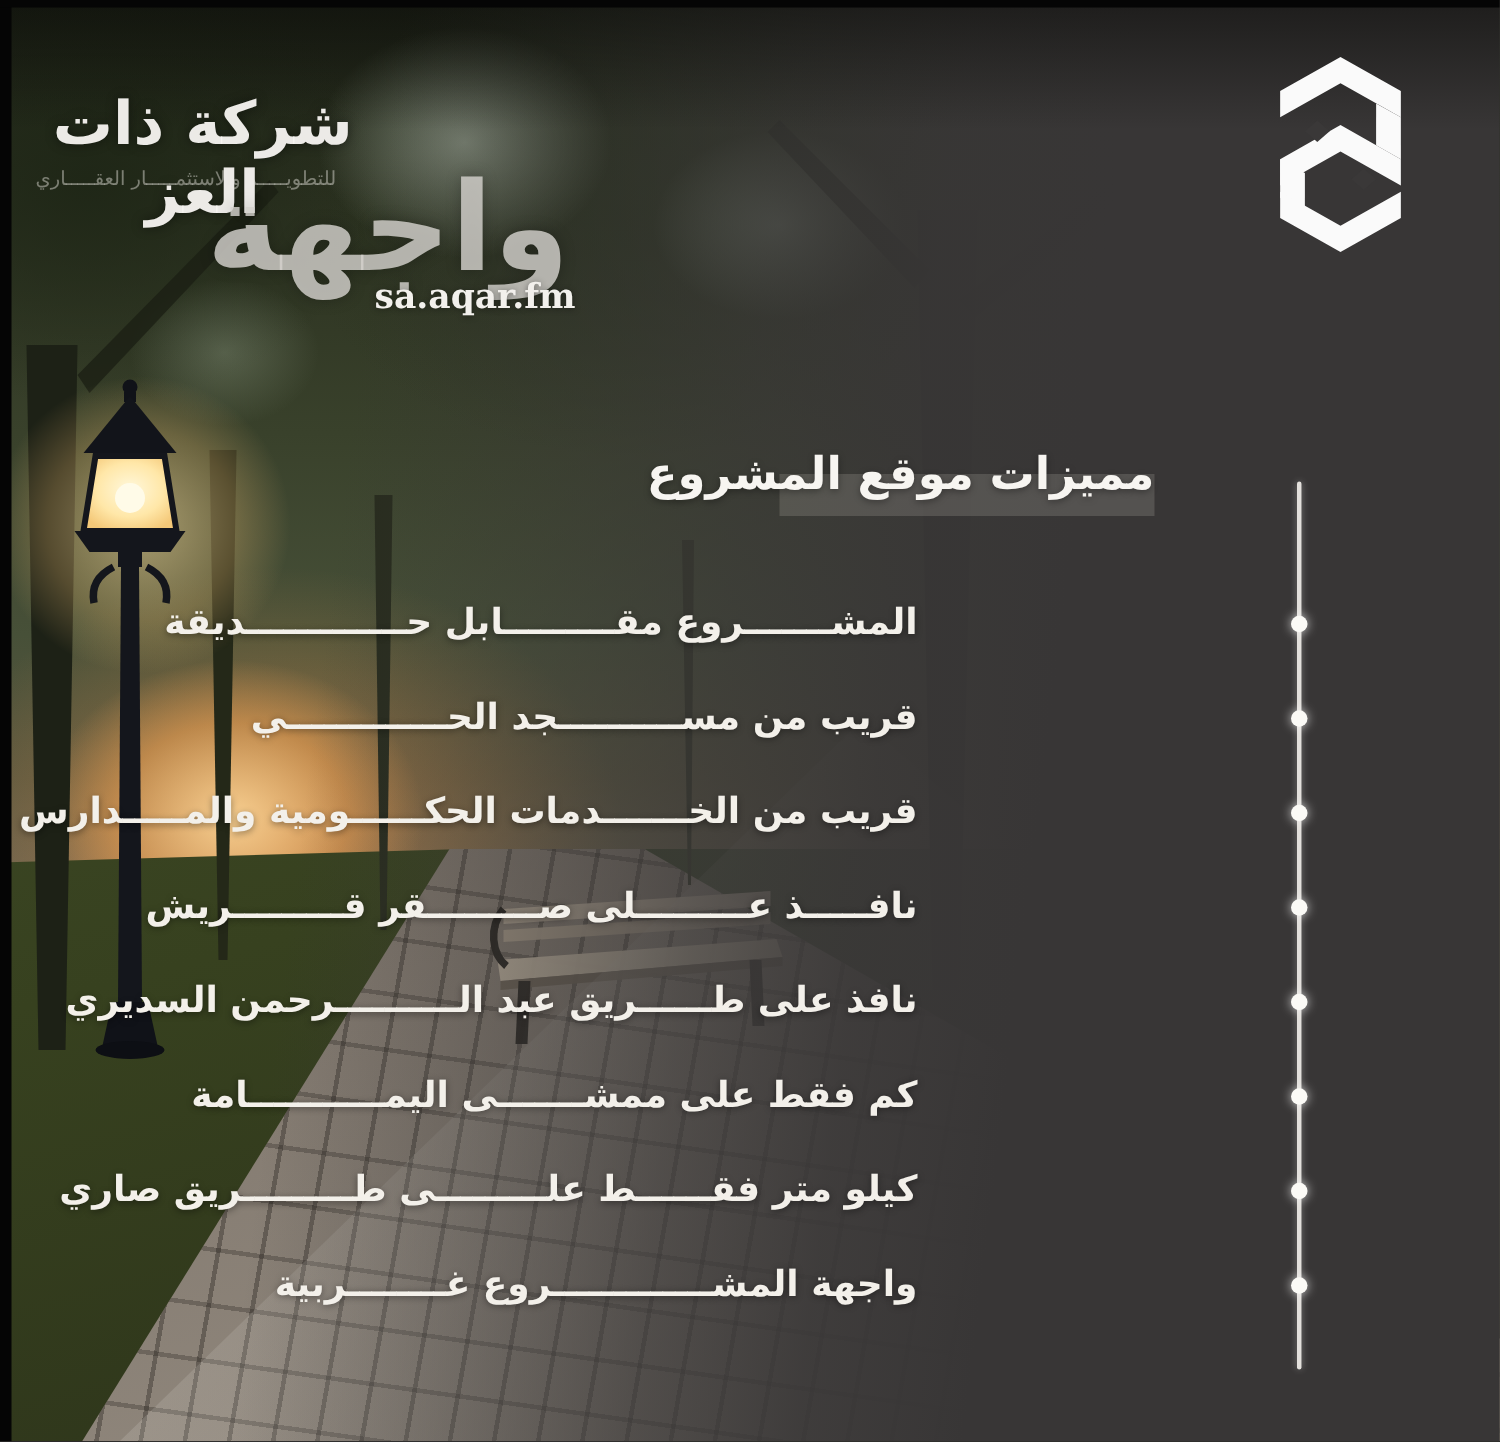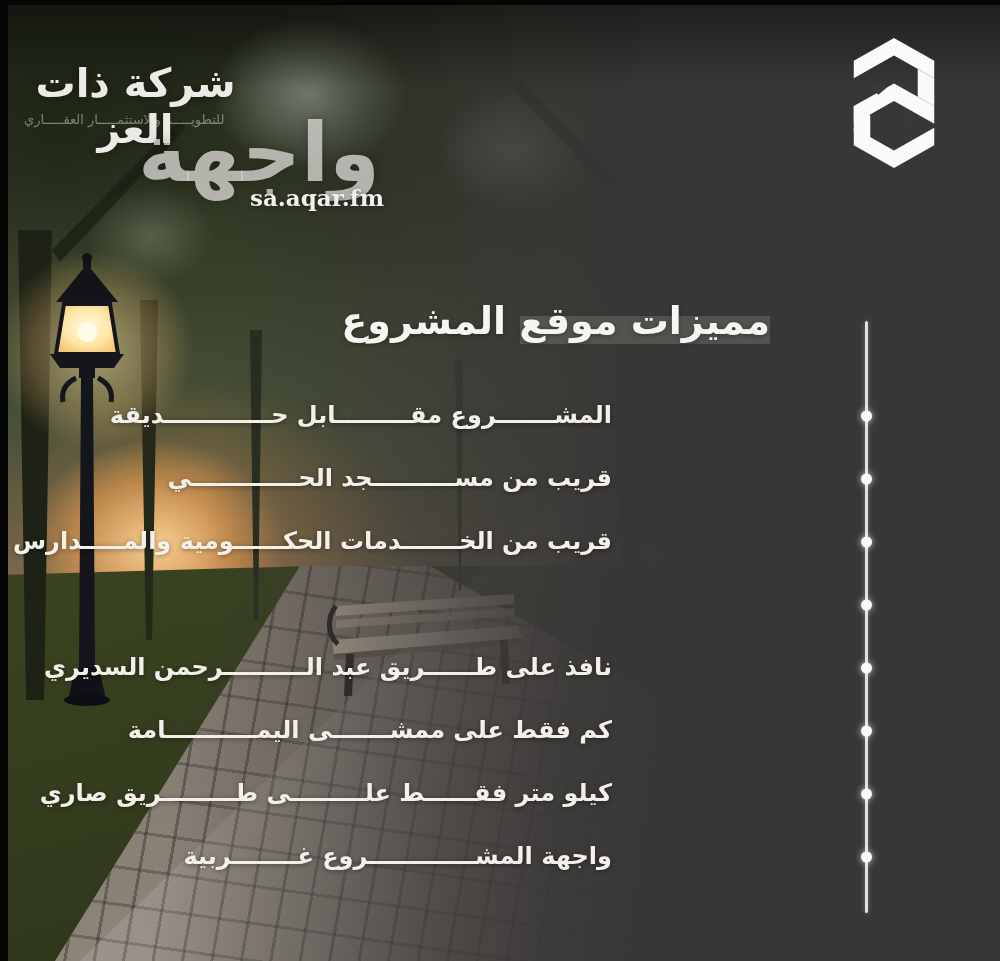--- a/index.html
+++ b/index.html
@@ -70,21 +70,21 @@
   .wm-url{
     position:absolute;top:184px;left:250px;width:132px;text-align:left;direction:ltr;
     font-family:"DejaVu Serif",serif;font-size:23px;font-weight:700;color:#f2f0ec;
     text-shadow:0 1px 4px rgba(0,0,0,0.4);
   }
   .logo{position:absolute;left:846px;top:38px;width:96px;height:130px;}
 
   
   .panel-title{
     position:absolute;top:299px;right:230px;
-    font-size:38px;font-weight:700;color:#f7f5f1;text-shadow:0 1px 5px rgba(0,0,0,0.35);text-align:center;
+    font-size:30px;font-weight:700;color:#f7f5f1;text-shadow:0 1px 5px rgba(0,0,0,0.35);text-align:center;
   }
   .title-band{
     position:absolute;left:520px;top:316px;width:250px;height:28px;
     background:rgba(200,195,186,0.20);
   }
   .timeline-line{
     position:absolute;left:865px;top:321px;width:3px;height:592px;
     background:rgba(250,248,244,0.88);border-radius:2px;
     box-shadow:0 0 5px rgba(255,255,255,0.35);
   }
@@ -198,20 +198,21 @@
     </div>
     <div class="row">
       <span class="txt">قريب من مســــــــــجد الحـــــــــــــي</span>
       <span class="dot"></span>
     </div>
     <div class="row">
       <span class="txt">قريب من الخـــــــدمات الحكــــــومية والمـــــدارس</span>
       <span class="dot"></span>
     </div>
     <div class="row">
+      <span class="txt">نافـــــذ عـــــــــلى صـــــــــقر قـــــــــريش</span>
       <span class="dot"></span>
     </div>
     <div class="row">
       <span class="txt">نافذ على طــــــريق عبد الــــــــــرحمن السديري</span>
       <span class="dot"></span>
     </div>
     <div class="row">
       <span class="txt">كم فقط على ممشـــــــى اليمـــــــــــامة</span>
       <span class="dot"></span>
     </div>

